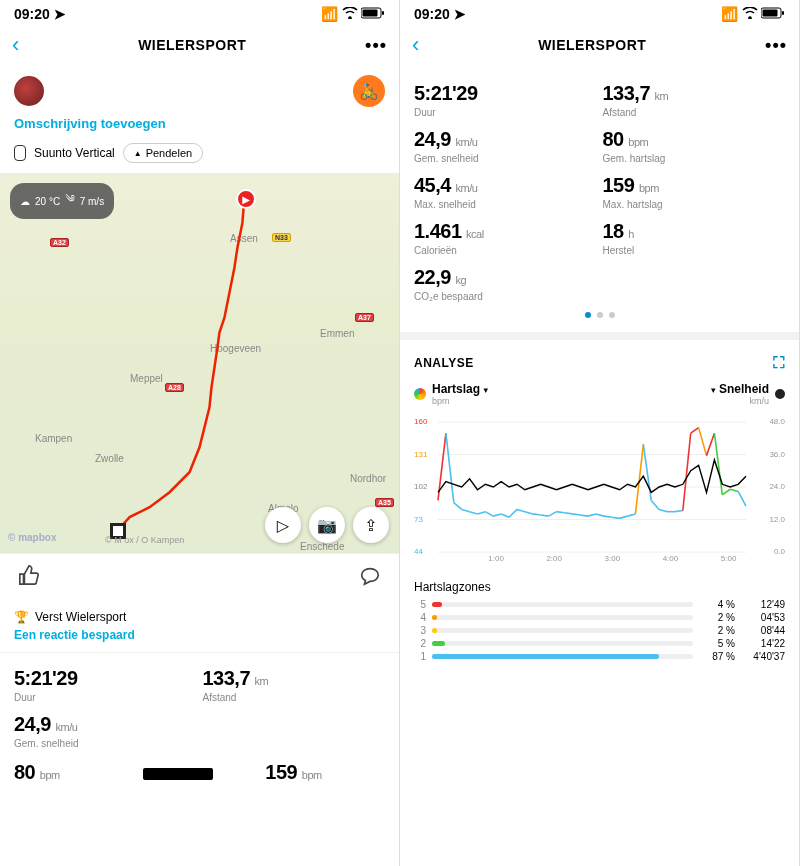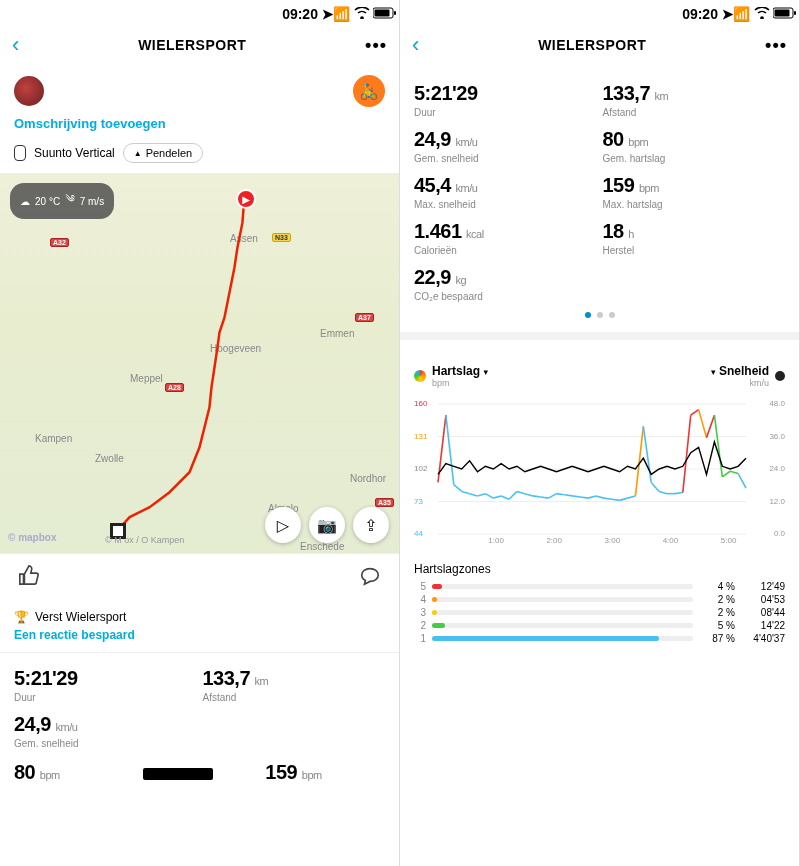--- a/index.html
+++ b/index.html
@@ -1,18 +1,18 @@
 <!DOCTYPE html>
 <html><head>
 <meta charset="utf-8">
 <style>
   * { box-sizing: border-box; margin: 0; padding: 0; }
   body { font-family: -apple-system, Helvetica, Arial, sans-serif; background: #fff; width: 800px; height: 866px; display: flex; overflow: hidden; }
   .screen { width: 400px; height: 866px; border-right: 1px solid #ddd; overflow: hidden; position: relative; background:#fff; }
-  .status-bar { display: flex; justify-content: flex-end; padding: 6px 2px 2px; font-size: 14px; font-weight: 600; }
+  .status-bar { display: flex; justify-content: space-between; padding: 6px 14px 2px; font-size: 14px; font-weight: 600; }
   .status-icons { display: flex; gap: 3px; align-items: center; }
   .nav { display: flex; align-items: center; justify-content: space-between; padding: 8px 12px; }
   .nav .back { color: #00a8e0; font-size: 22px; font-weight: 400; }
   .nav .title { font-weight: 700; font-size: 14px; letter-spacing: 0.5px; }
   .nav .dots { font-size: 18px; font-weight: 700; letter-spacing: 1px; }
   .profile-row { display: flex; align-items: center; gap: 10px; padding: 10px 14px; position:relative; }
   .avatar { width: 30px; height: 30px; border-radius: 50%; background: radial-gradient(circle at 40% 40%, #c04040, #6b2020); }
   .profile-meta .name { font-weight: 700; font-size: 14px; }
   .profile-meta .sub { font-size: 11px; color: #777; }
   .cycle-badge { position:absolute; right:14px; width:32px; height:32px; border-radius:50%; background:#ff7a1a; display:flex; align-items:center; justify-content:center; color:#fff; font-size:16px; }
@@ -239,20 +239,24 @@
         <div class="val">22,9<span class="unit"> kg</span></div>
         <div class="label">CO₂e bespaard</div>
       </div>
     </div>
   <div class="dots-pager">
     <div class="dot active"></div>
     <div class="dot"></div>
     <div class="dot"></div>
   </div>
   <div class="analyse">
+    <div class="analyse-head">
+      <span>ANALYSE</span>
+      <span class="expand">⛶</span>
+    </div>
     <div class="series-head">
       <div class="series-left">
         <span class="rainbow"></span>
         <div>
           <div><b>Hartslag</b> <span style="font-size:9px">▾</span></div>
           <div class="series-sub">bpm</div>
         </div>
       </div>
       <div style="text-align:right;display:flex;align-items:center;gap:6px">
         <div>

